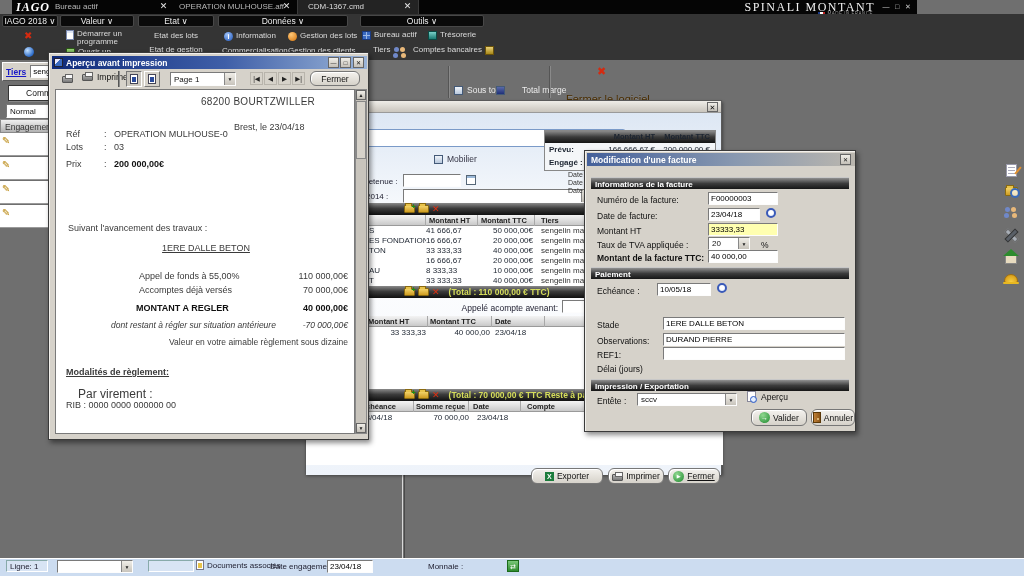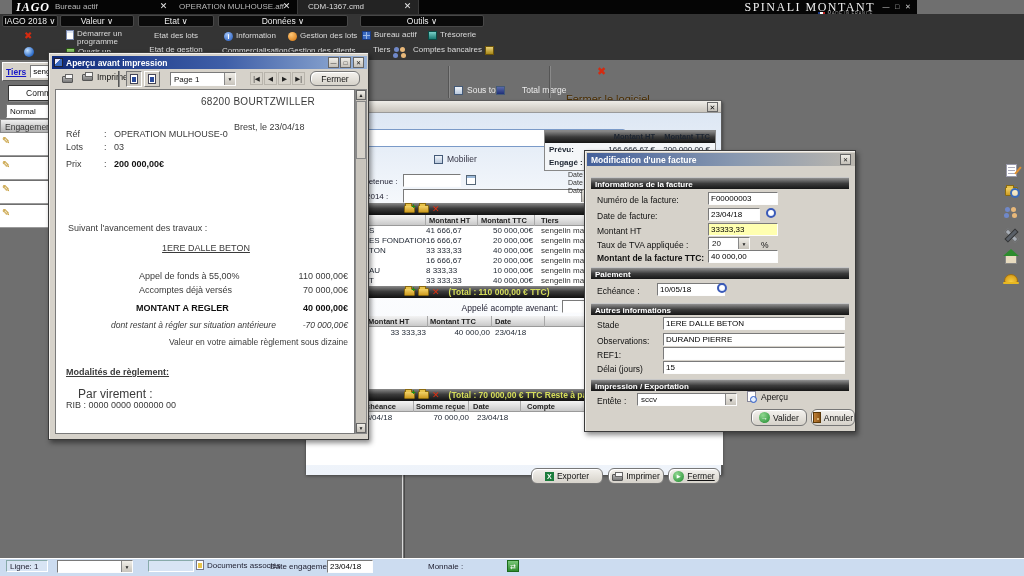--- a/index.html
+++ b/index.html
@@ -685,32 +685,30 @@
     <div class="combo" style="position:absolute;left:123px;top:86px;width:42px;height:13px">
       <span class="cval">20</span>
       <span class="carr"></span>
     </div>
     <span class="dg-lbl" style="left:176px;top:89px">%</span>
     <span class="dg-lbl" style="top:102px;font-weight:bold">Montant de la facture TTC:</span>
     <input class="dg-in sunken" style="left: 123px; top: 99px; width: 70px;" value="40 000,00">
 
     <div class="dg-sec" style="top:116px">Paiement</div>
     <span class="dg-lbl" style="top:135px">Echéance :</span>
-    <input class="dg-in sunken" style="left: 72px; top: 132px; width: 68px;" value="10/05/18">
+    <input class="dg-in sunken" style="left: 72px; top: 132px; width: 54px;" value="10/05/18">
     <span class="clock" style="left:132px;top:132px"></span>
 
-    <div class="dg-sec" style="top:152px">Autres informations</div>
     <span class="dg-lbl" style="top:169px">Stade</span>
     <input class="dg-in sunken" style="left: 78px; top: 166px; width: 182px;" value="1ERE DALLE BETON">
     <span class="dg-lbl" style="top:185px">Observations:</span>
     <input class="dg-in sunken" style="left: 78px; top: 182px; width: 182px;" value="DURAND PIERRE">
     <span class="dg-lbl" style="top:199px">REF1:</span>
     <input class="dg-in sunken" style="left: 78px; top: 196px; width: 182px;">
     <span class="dg-lbl" style="top:213px">Délai (jours)</span>
-    <input class="dg-in sunken" style="left: 78px; top: 210px; width: 182px;" value="15">
 
     <div class="dg-sec" style="top:228px">Impression / Exportation</div>
     <span class="dg-lbl" style="top:245px">Entête :</span>
     <div class="combo" style="position:absolute;left:52px;top:242px;width:100px;height:13px">
       <span class="cval">sccv</span>
       <span class="carr"></span>
     </div>
     <div id="dg-apercu">
       <span class="pageico"></span>
       <span>Aperçu</span>

